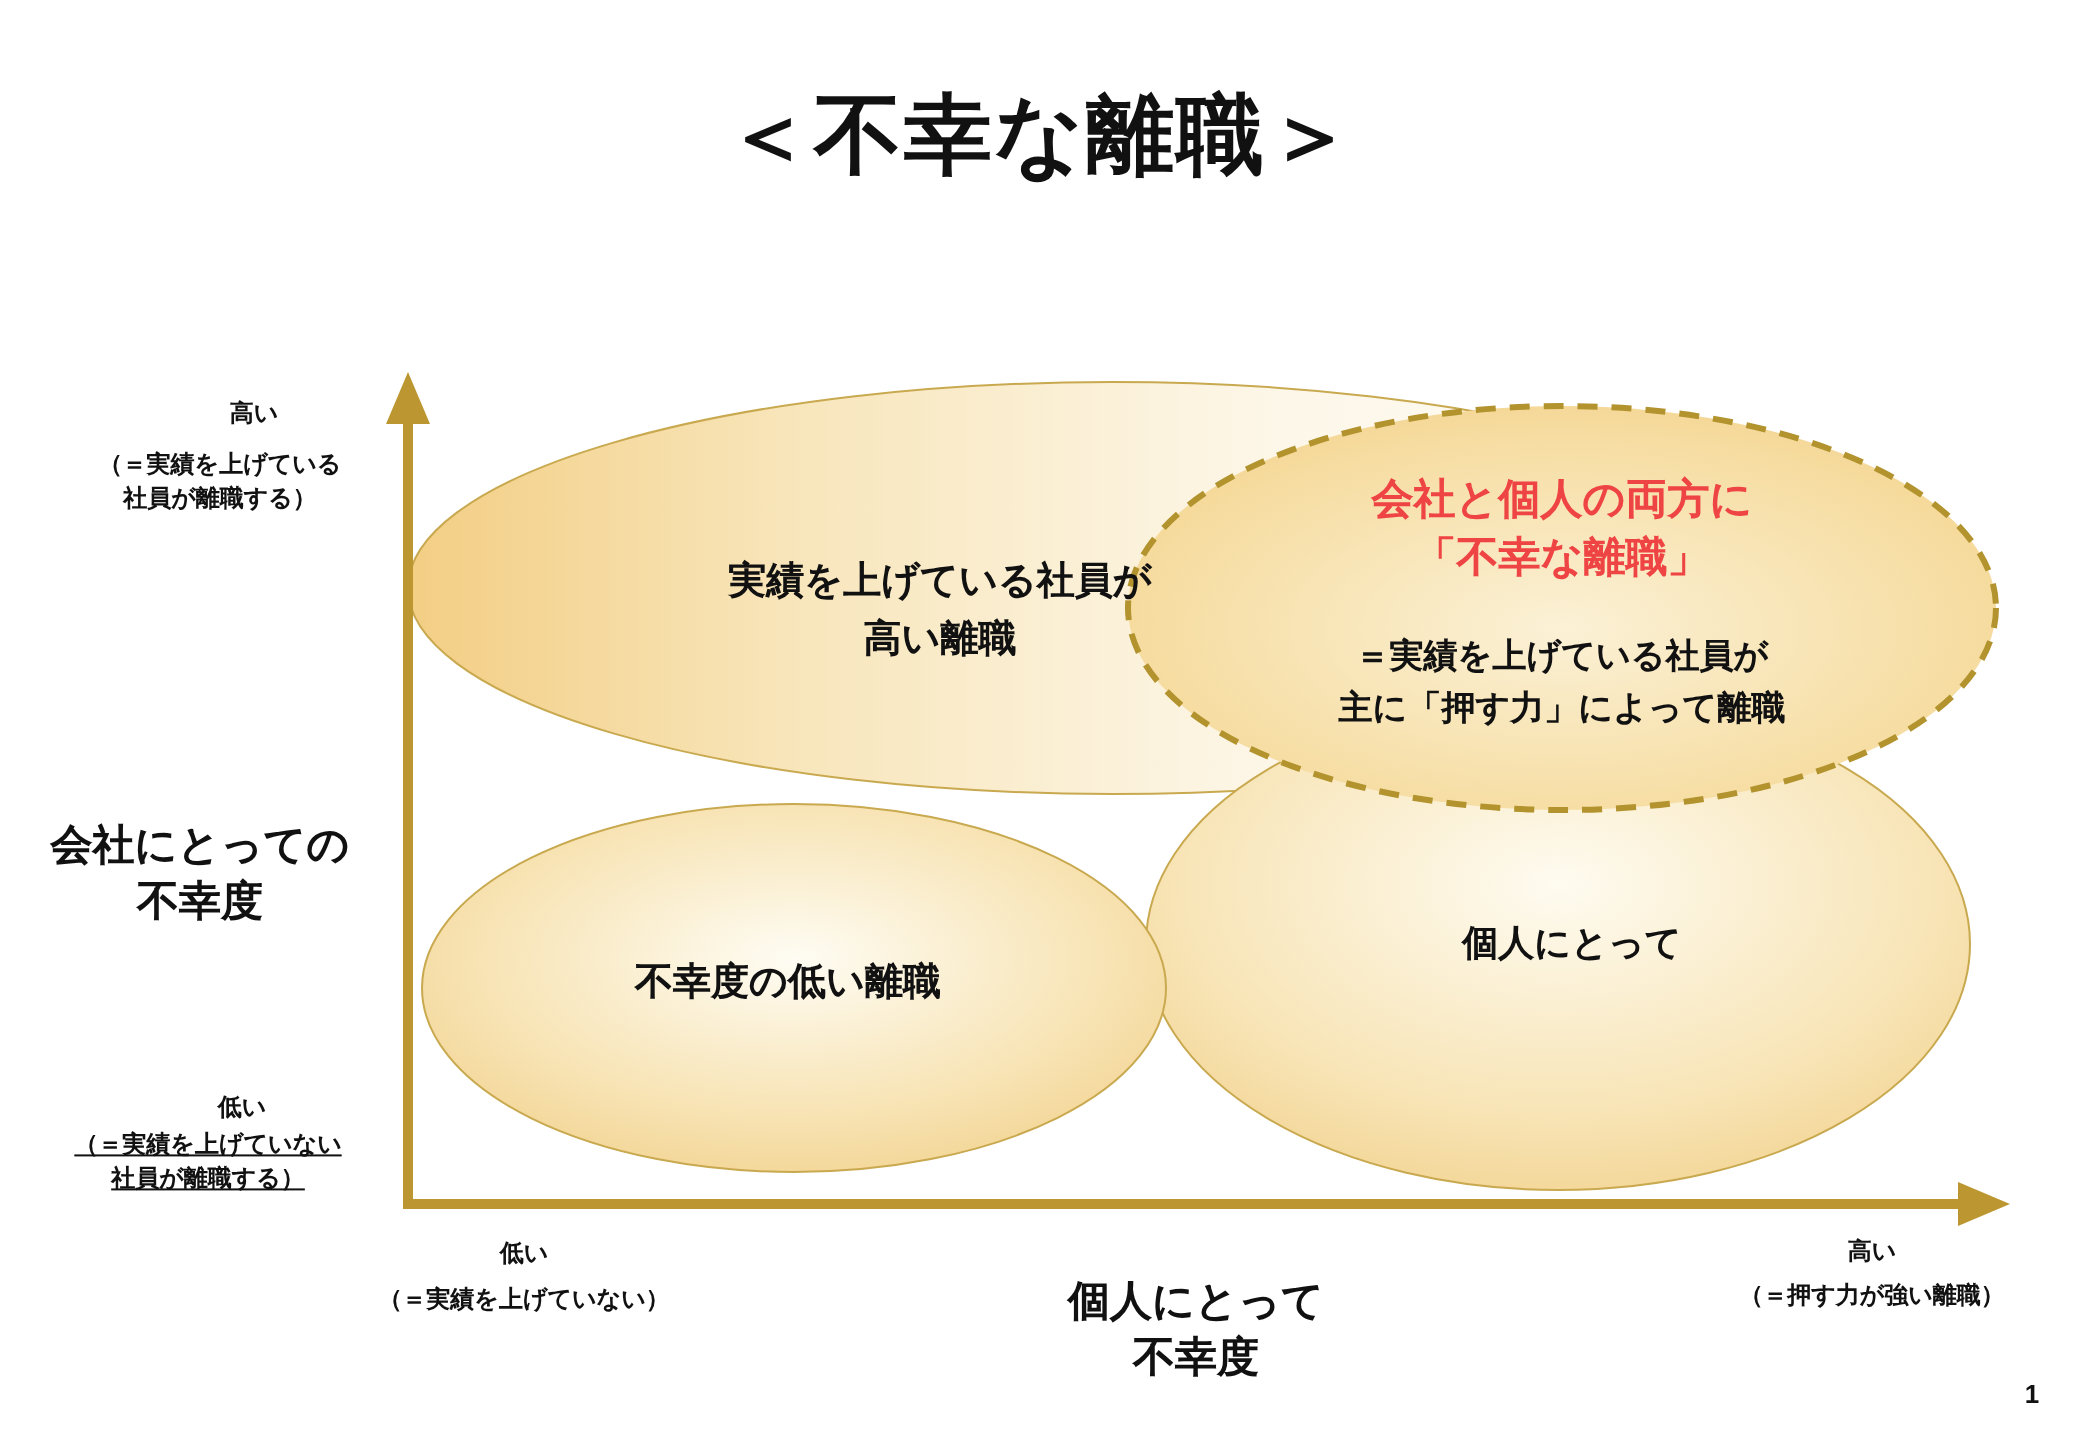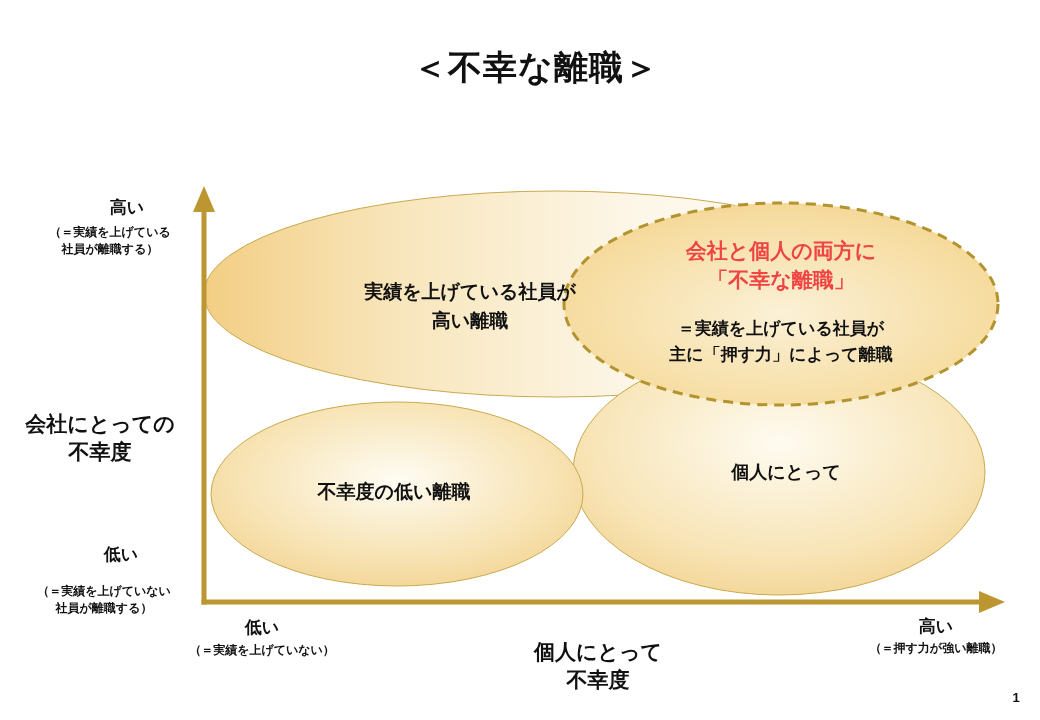--- a/index.html
+++ b/index.html
@@ -2,22 +2,22 @@
 <html><head>
 <meta charset="utf-8">
 <style>
   html,body{margin:0;padding:0;}
   body{width:1040px;height:720px;background:#ffffff;
        font-family:"Liberation Sans","DejaVu Sans",sans-serif;}
   .stage{position:relative;width:1040px;height:720px;overflow:hidden;background:#ffffff;color:#000;}
   svg.diagram{position:absolute;left:0;top:0;}
   .lbl{position:absolute;transform:translate(-50%,-50%);text-align:center;
        white-space:nowrap;font-weight:700;color:#111;}
-  .title{font-size:34px;letter-spacing:1px;margin-left:16px;}
-  .axis-end{font-size:17px;}
+  .title{font-size:44px;letter-spacing:1px;}
+  .axis-end{font-size:12px;}
   .axis-note{font-size:12px;line-height:1.4;}
   .axis-title{font-size:21px;line-height:1.35;}
   .region{font-size:19px;line-height:1.5;}
   .region-sm{font-size:18px;line-height:1.5;}
   .red-head{font-size:21px;line-height:1.4;color:#ef4444;}
   .dash-body{font-size:17px;line-height:1.55;}
   .pagenum{font-size:13px;}
 </style>
 </head>
 <body>
@@ -65,21 +65,21 @@
   <div class="lbl axis-end" style="left:127px;top:207px;">高い</div>
   <div class="lbl axis-note" style="left:110px;top:241px;">
     <div>（＝実績を上げている</div>
     <div>社員が離職する）</div>
   </div>
   <div class="lbl axis-title" style="left:100px;top:418px;margin-top:20px;">
     <div>会社にとっての</div>
     <div>不幸度</div>
   </div>
   <div class="lbl axis-end" style="left:121px;top:554px;">低い</div>
-  <div class="lbl axis-note" style="left:104px;top:600px;">
+  <div class="lbl axis-note" style="left:104px;top:581px;text-decoration:underline;">
     <div>（＝実績を上げていない</div>
     <div>社員が離職する）</div>
   </div>
 
   <div class="lbl axis-end" style="left:262px;top:627px;">低い</div>
   <div class="lbl axis-note" style="left:262px;top:650px;">（＝実績を上げていない）</div>
   <div class="lbl axis-title" style="left:598px;top:666px;">
     <div>個人にとって</div>
     <div>不幸度</div>
   </div>

